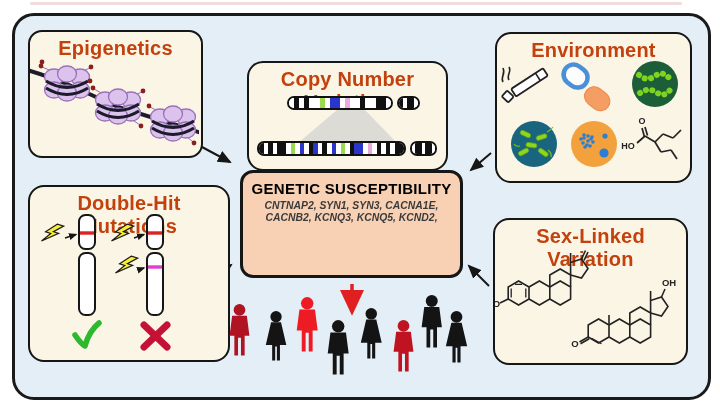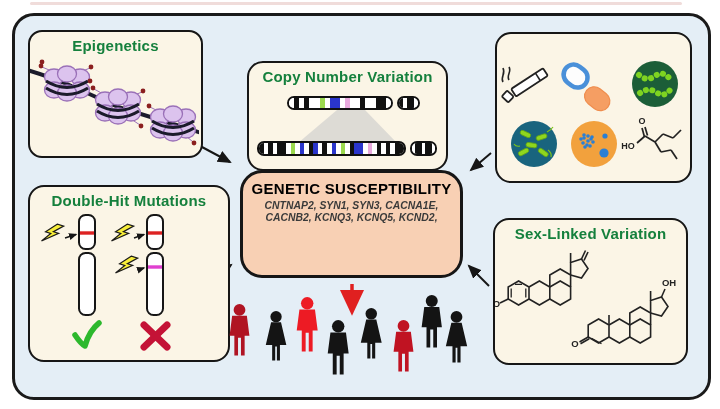--- a/index.html
+++ b/index.html
@@ -1,22 +1,22 @@
 <!DOCTYPE html>
 <html><head>
 <meta charset="utf-8">
 <style>
   html,body{margin:0;padding:0;background:#fff;}
   body{width:720px;height:409px;position:relative;font-family:"Liberation Sans",sans-serif;overflow:hidden;}
   .abs{position:absolute;}
   #frame{left:12px;top:13px;width:693px;height:381px;background:#e4eef6;border:3px solid #1a1a1a;border-radius:22px;}
   #top-artifact{left:30px;top:2px;width:652px;height:3px;background:#f0dcda;border-radius:2px;}
   .panel{position:absolute;background:#fbf5e6;border:2.5px solid #161616;border-radius:15px;box-sizing:border-box;}
-  .panel-title{position:absolute;left:0;right:0;top:5px;text-align:center;font-weight:bold;font-size:15px;color:#15803d;letter-spacing:.2px;}
-  #central-box{left:240px;top:170px;width:223px;height:108px;background:#f8d0b4;border:3px solid #161616;border-radius:22px;box-sizing:border-box;position:absolute;}
+  .panel-title{position:absolute;left:0;right:0;top:5px;text-align:center;font-weight:bold;font-size:20px;color:#c2410c;letter-spacing:.2px;}
+  #central-box{left:240px;top:170px;width:223px;height:108px;background:#f8d0b4;border:3px solid #161616;border-radius:13px;box-sizing:border-box;position:absolute;}
   #central-title{margin-top:7px;text-align:center;font-weight:bold;font-size:15px;letter-spacing:.3px;color:#000;}
   .gene-line{text-align:center;font-style:italic;font-weight:600;font-size:10.4px;line-height:12.4px;color:#3a3a3a;}
   .genes-wrap{margin-top:3px;}
   .seg{position:absolute;display:flex;border:2px solid #111;border-radius:7px;overflow:hidden;background:#fff;box-sizing:border-box;}
   .seg>div{flex:1;}
   svg{display:block;}
   svg text{font-family:"Liberation Sans",sans-serif;}
 </style>
 </head>
 <body>
@@ -173,20 +173,21 @@
       <div style="background: rgb(17, 17, 17);"></div>
       <div style="background: rgb(17, 17, 17);"></div>
       <div style="background: rgb(255, 255, 255);"></div>
       <div style="background: rgb(17, 17, 17);"></div>
       <div style="background: rgb(17, 17, 17);"></div>
       <div style="background: rgb(255, 255, 255);"></div>
     </div>
 </div>
 
 <div class="panel" style="left:495px;top:32px;width:197px;height:151px;border-radius:16px;">
+  <div class="panel-title">Environment</div>
   <svg class="abs" width="192" height="122" viewBox="0 0 192 122" style="left:0;top:26px;">
 
     <g transform="translate(30,24)">
       <path d="M-24,-2 c-3,-5 3,-8 0,-14" fill="none" stroke="#222" stroke-width="1.6"></path>
       <path d="M-18,-4 c-3,-5 3,-8 0,-13" fill="none" stroke="#222" stroke-width="1.6"></path>
       <g transform="rotate(-33)">
         <rect x="-27" y="-4.5" width="8" height="9" rx="1.5" fill="#fff" stroke="#222" stroke-width="1.8" transform="rotate(-14 -23 0)"></rect>
         <rect x="-16" y="-4.5" width="38" height="9" rx="1.5" fill="#fff" stroke="#222" stroke-width="1.8"></rect>
         <line x1="13" y1="-4.5" x2="13" y2="4.5" stroke="#222" stroke-width="1.6"></line>
       </g>

